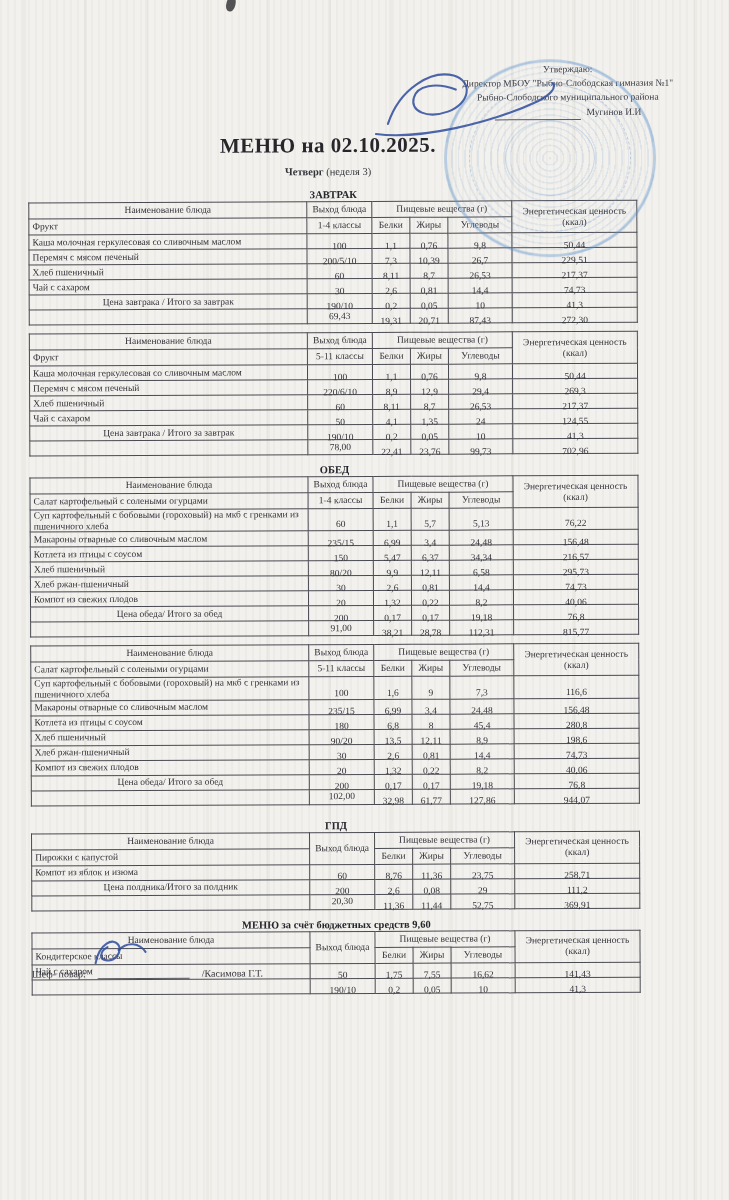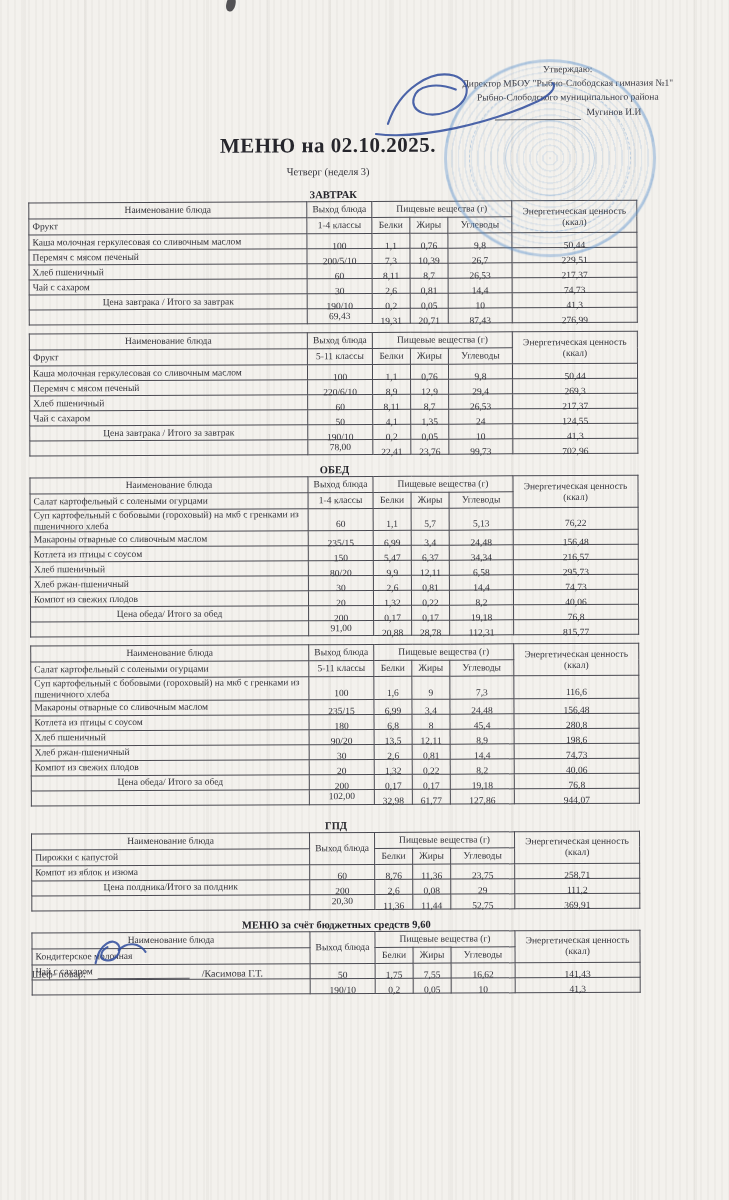--- a/index.html
+++ b/index.html
@@ -36,21 +36,21 @@
     background:repeating-radial-gradient(ellipse at 50% 50%, rgba(90,145,205,.14) 0 1.5px, rgba(0,0,0,0) 1.5px 6.5px);
     filter:blur(.3px);
     z-index:6;
   }
   .stamp::before{content:"";position:absolute;inset:22px;border-radius:50%;border:1.5px dashed rgba(90,145,205,.4);}
   .stamp::after{content:"";position:absolute;inset:58px;border-radius:50%;border:1.5px solid rgba(90,145,205,.32);}
 
   
   .doc-title{position:absolute;top:133px;left:0;width:660px;text-align:center;font-size:21px;font-weight:bold;letter-spacing:.5px;color:#26262c;}
   .doc-sub{position:absolute;top:166px;left:0;width:660px;text-align:center;font-size:10.5px;color:#33333a;}
-  .doc-sub .bold{font-weight:normal;}
+  .doc-sub .bold{font-weight:bold;}
 
   
   .tables{position:absolute;top:188px;left:30px;width:610px;}
   .sec{margin-bottom:8px;}
   .sec.gap-big{margin-top:14px;}
   .section-title{text-align:center;font-weight:bold;font-size:10.5px;line-height:13px;color:#26262c;}
   table.menu{border-collapse:collapse;table-layout:fixed;width:608px;font-size:9.5px;color:#33333a;}
   table.menu td, table.menu th{
     border:1px solid #4a4a52;padding:0 3px;height:14px;line-height:1.12;
     font-weight:normal;vertical-align:middle;overflow:visible;
@@ -161,21 +161,21 @@
                 <td class="c shift"><span>0,05</span></td>
                 <td class="c shift"><span>10</span></td>
                 <td class="c shift"><span>41,3</span></td>
               </tr>
               <tr>
                 <td class="name"><span></span></td>
                 <td class="c b"><span>69,43</span></td>
                 <td class="c shift"><span>19,31</span></td>
                 <td class="c shift"><span>20,71</span></td>
                 <td class="c shift"><span>87,43</span></td>
-                <td class="c shift"><span>276,99</span></td>
+                <td class="c shift"><span>272,30</span></td>
               </tr>
             </tbody>
           </table>
         </div>
         <div class="sec">
           <table class="menu">
             <colgroup>
               <col style="width: 278px;">
               <col style="width: 65px;">
               <col style="width: 38px;">
@@ -325,21 +325,21 @@
                 <td class="c b"><span>Цена обеда/ Итого за обед</span></td>
                 <td class="c shift"><span>200</span></td>
                 <td class="c shift"><span>0,17</span></td>
                 <td class="c shift"><span>0,17</span></td>
                 <td class="c shift"><span>19,18</span></td>
                 <td class="c shift"><span>76,8</span></td>
               </tr>
               <tr>
                 <td class="name"><span></span></td>
                 <td class="c b"><span>91,00</span></td>
-                <td class="c shift"><span>20,88</span></td>
+                <td class="c shift"><span>38,21</span></td>
                 <td class="c shift"><span>28,78</span></td>
                 <td class="c shift"><span>112,31</span></td>
                 <td class="c shift"><span>815,77</span></td>
               </tr>
             </tbody>
           </table>
         </div>
         <div class="sec">
           <table class="menu">
             <colgroup>
@@ -494,21 +494,21 @@
               <col style="width: 125px;">
             </colgroup>
             <tbody>
               <tr class="hrow">
                 <th><span>Наименование блюда</span></th>
                 <th rowspan="2"><span>Выход блюда</span></th>
                 <th colspan="3"><span>Пищевые вещества (г)</span></th>
                 <th rowspan="2"><span>Энергетическая ценность (ккал)</span></th>
               </tr>
               <tr class="hrow">
-                <td class="name"><span>Кондитерское молочная</span></td>
+                <td class="name"><span>Кондитерское классы</span></td>
                 <th><span>Белки</span></th>
                 <th><span>Жиры</span></th>
                 <th><span>Углеводы</span></th>
               </tr>
               <tr>
                 <td class="name"><span>Чай с сахаром</span></td>
                 <td class="c shift"><span>50</span></td>
                 <td class="c shift"><span>1,75</span></td>
                 <td class="c shift"><span>7,55</span></td>
                 <td class="c shift"><span>16,62</span></td>

